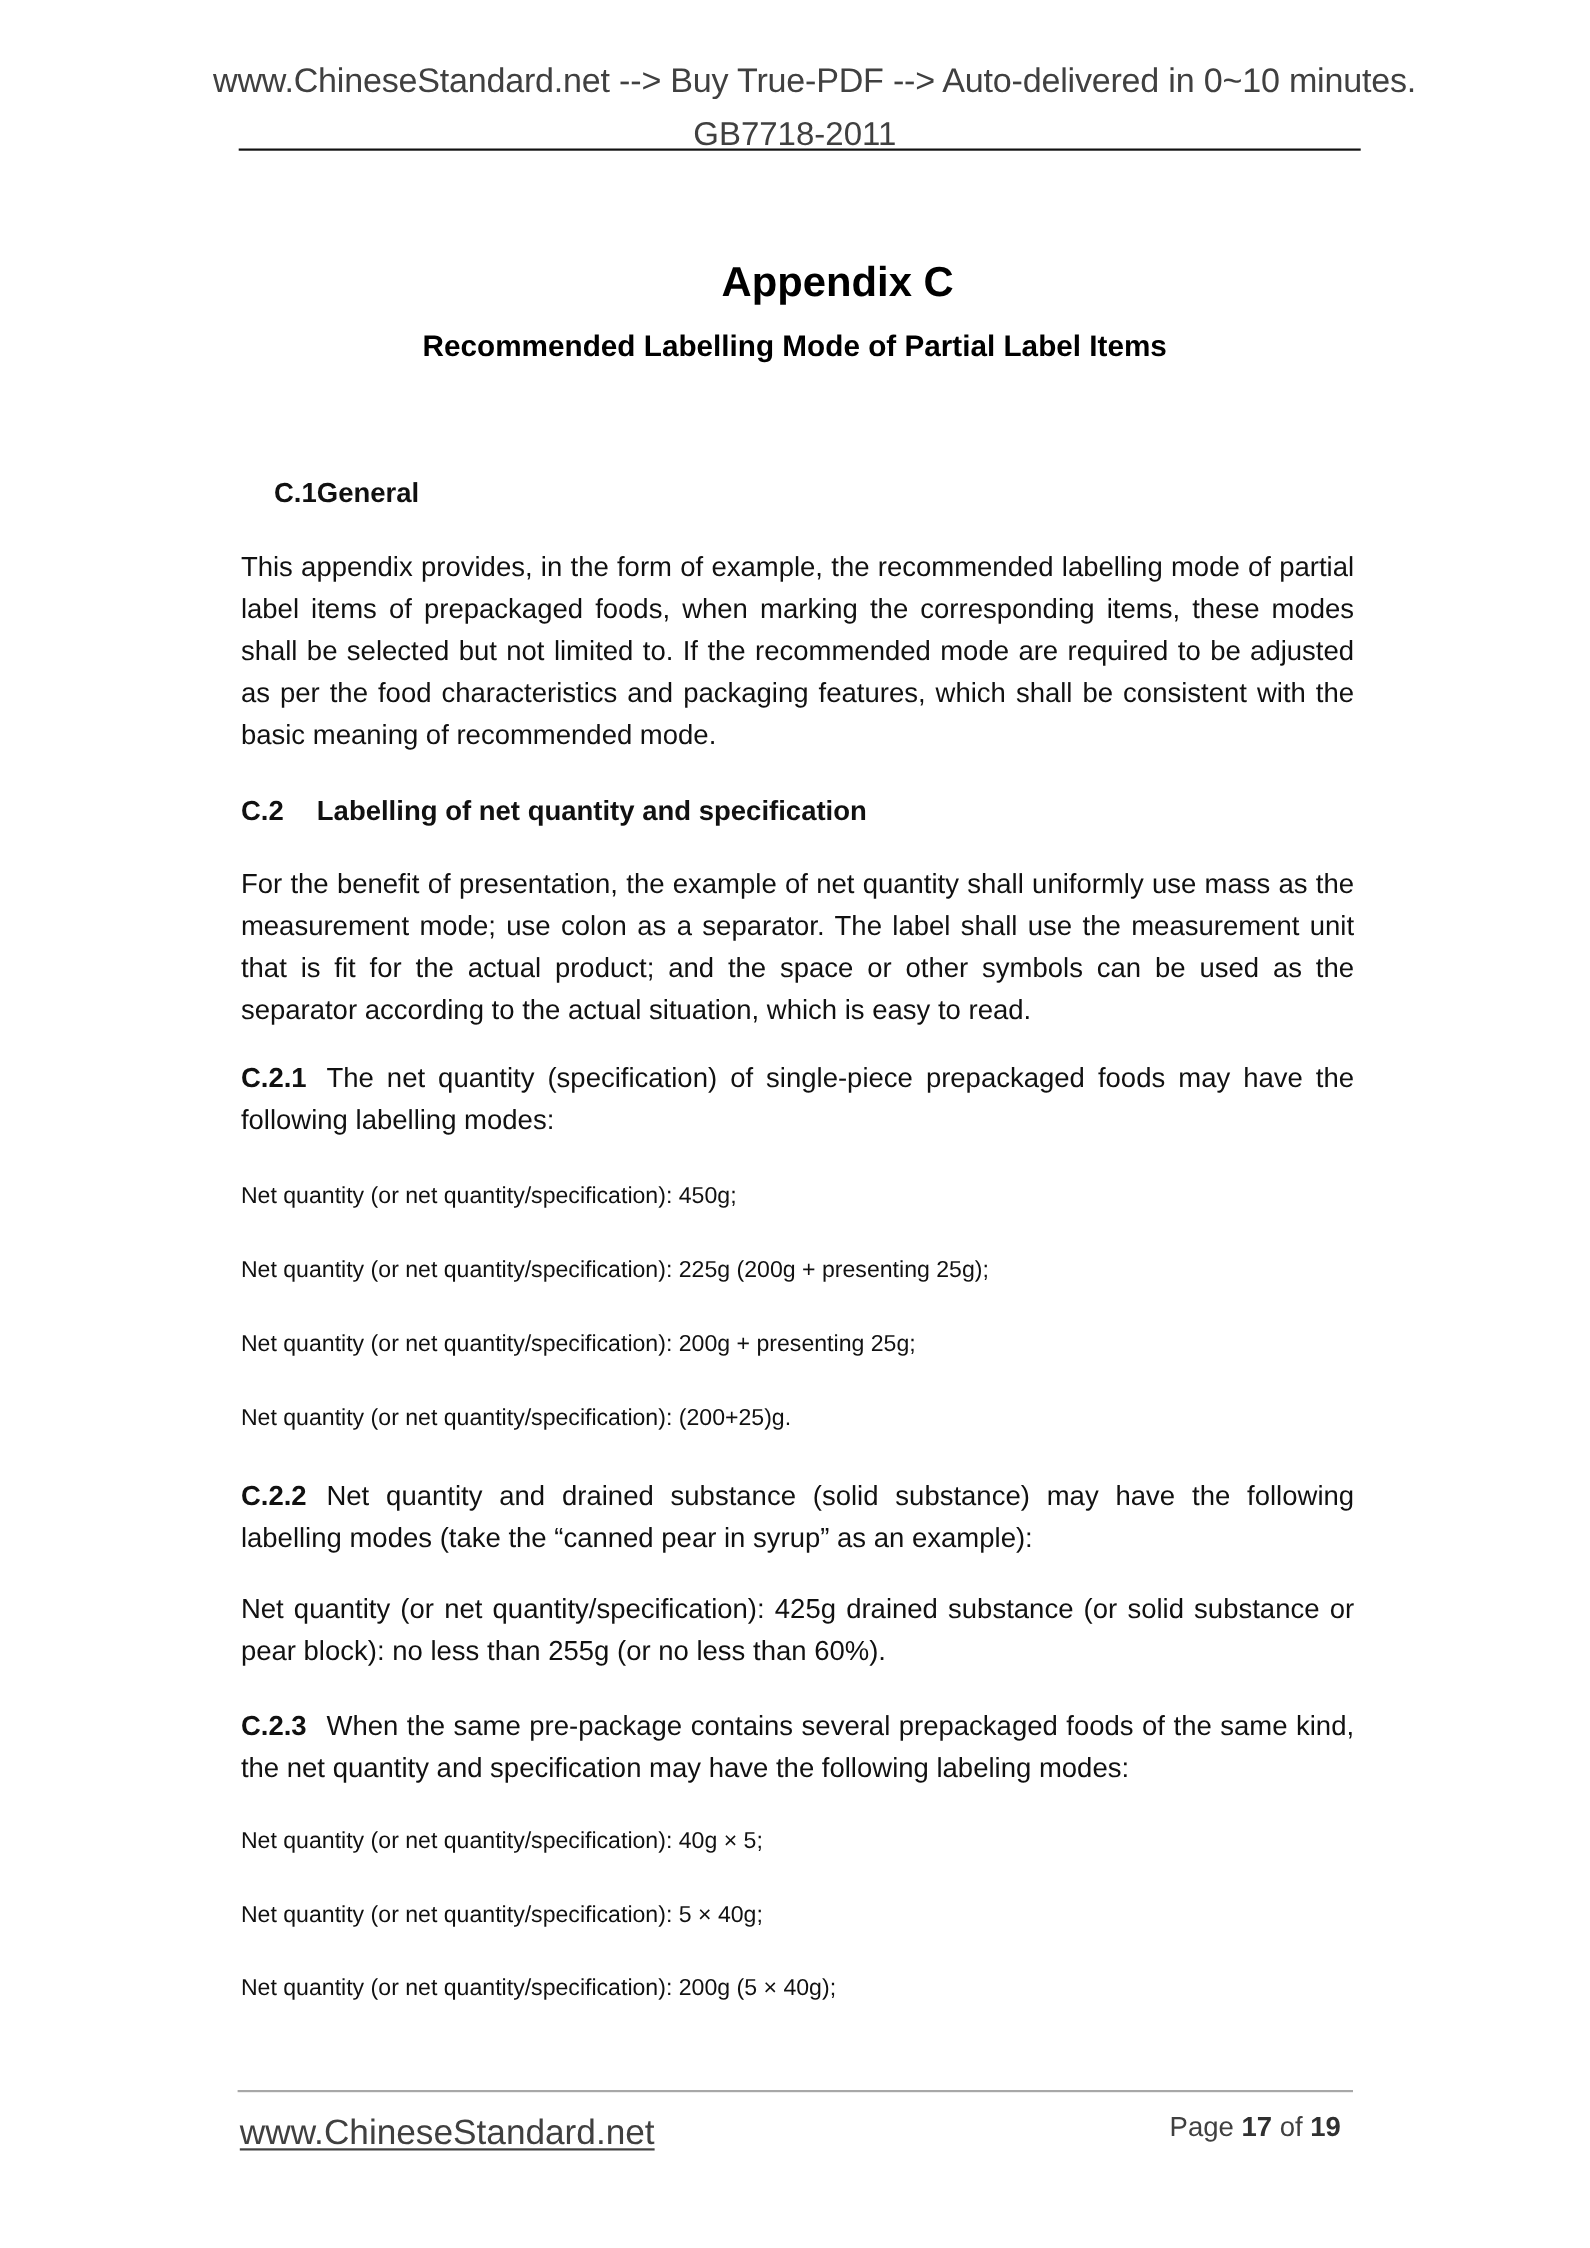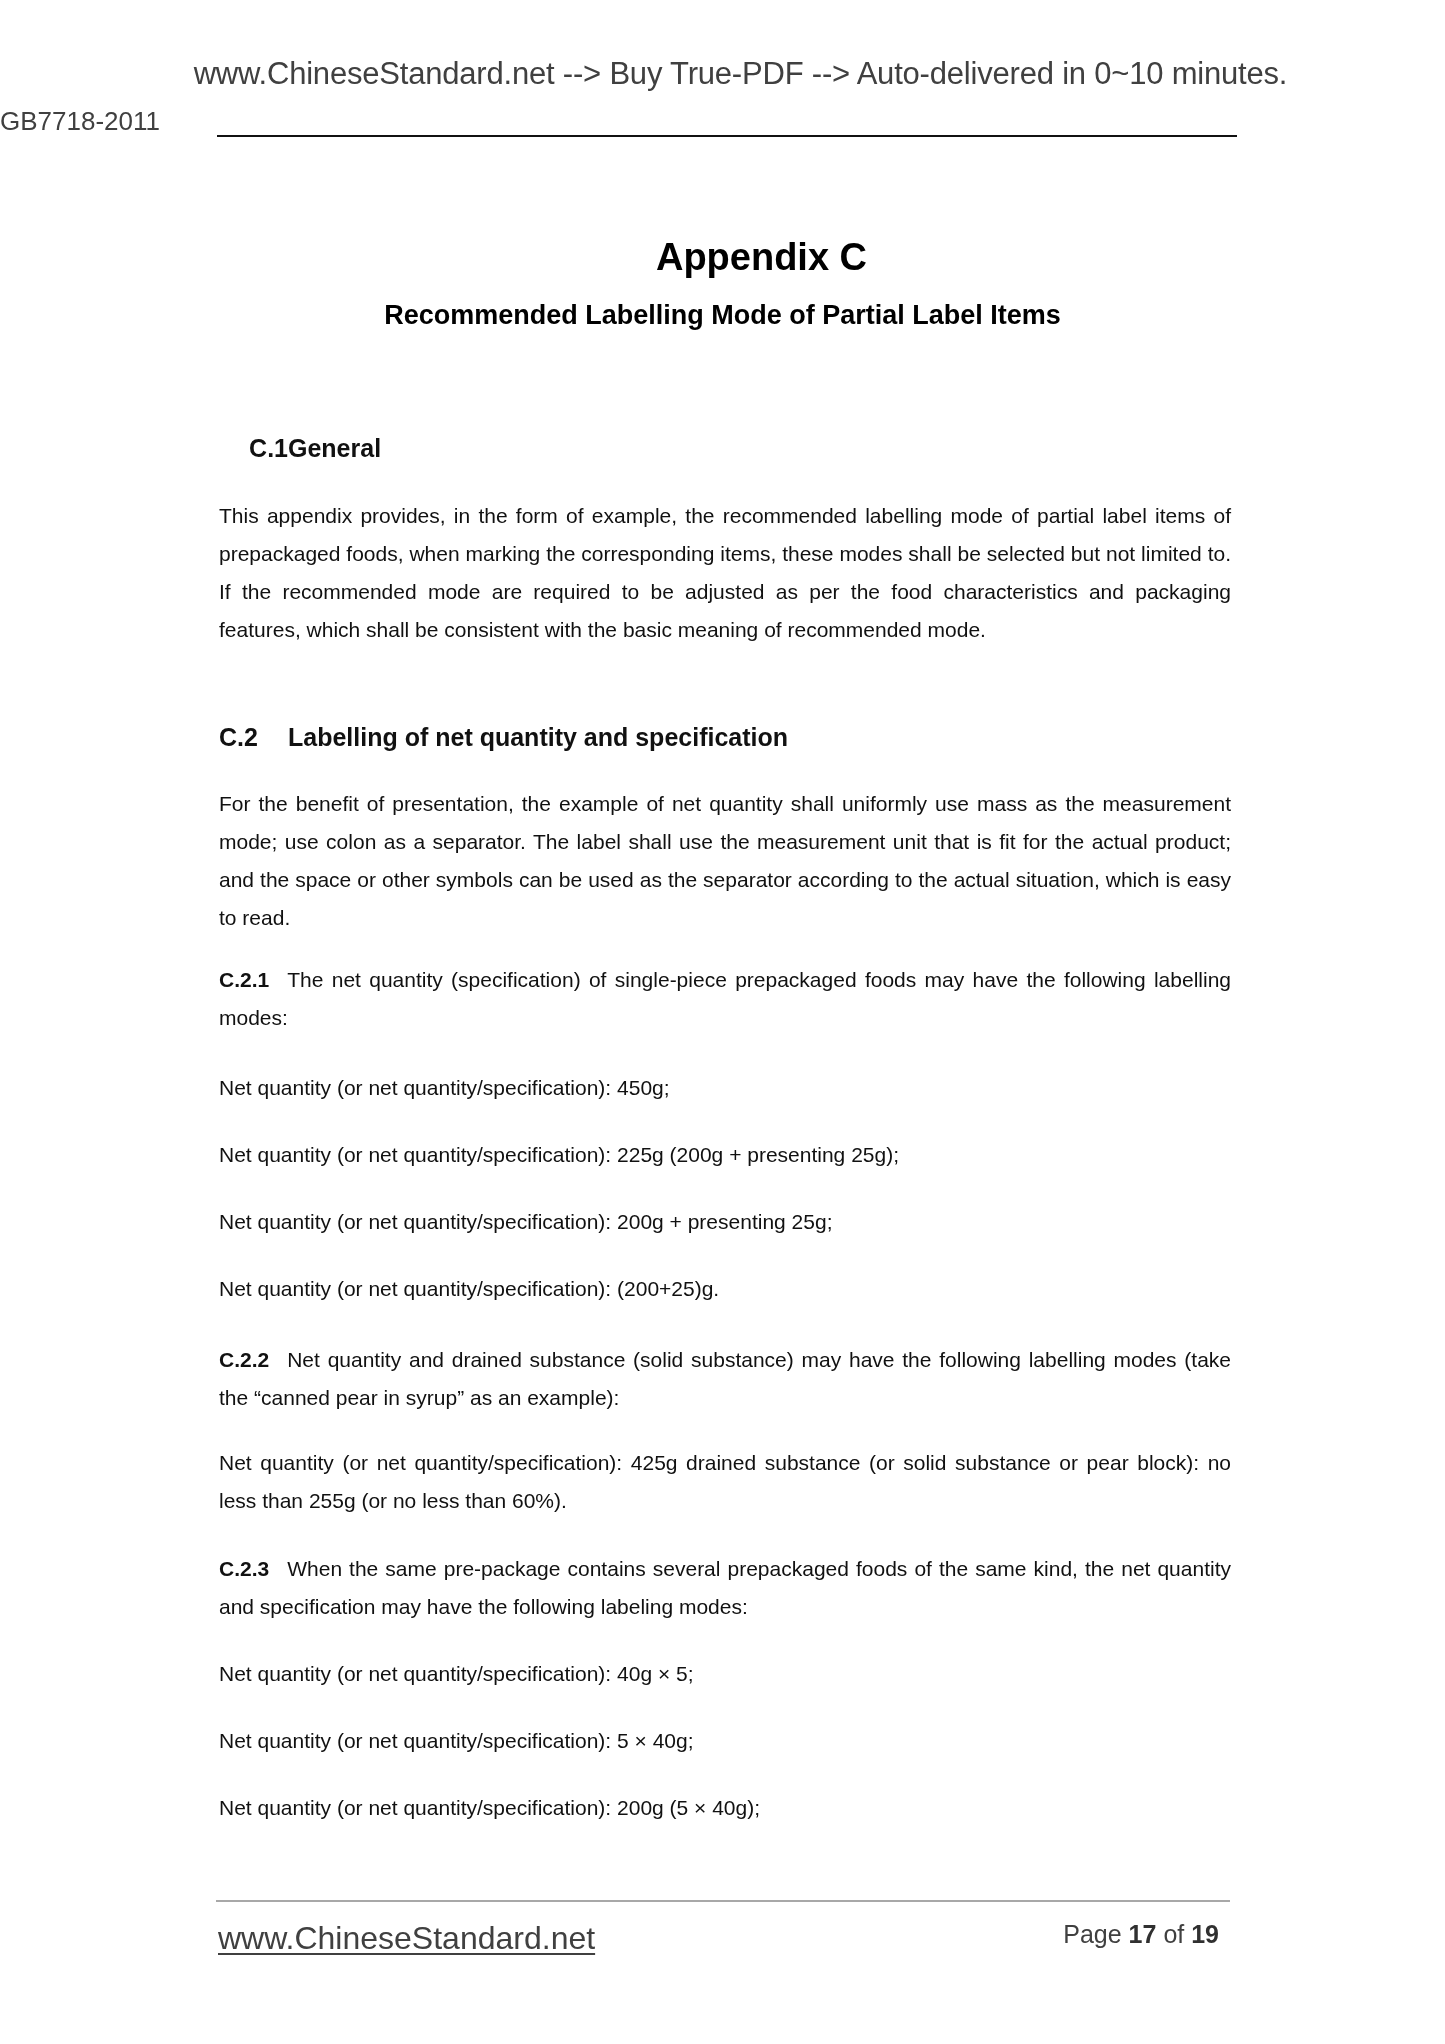--- a/index.html
+++ b/index.html
@@ -31,22 +31,22 @@
       font-size: 31px;
       color: #404040;
       letter-spacing: -0.2px;
       padding-left: 18px;
     }
     .doc-code {
       position: absolute;
       top: 106px;
       left: 0;
       width: 1445px;
-      text-align: left;
-      font-size: 26px;
+      text-align: center;
+      font-size: 30px;
       color: #404040;
     }
     .header-rule {
       position: absolute;
       top: 135px;
       left: 217px;
       width: 1020px;
       height: 0;
       border-top: 2px solid #111111;
     }
@@ -68,21 +68,21 @@
       width: 1445px;
       text-align: center;
       font-size: 27px;
       font-weight: bold;
       color: #000000;
     }
     .content {
       position: absolute;
       left: 219px;
       width: 1012px;
-      font-size: 21px;
+      font-size: 25px;
       line-height: 38px;
       color: #111111;
     }
     .heading {
       position: absolute;
       left: 219px;
       font-size: 25px;
       font-weight: bold;
       color: #111111;
       white-space: nowrap;

